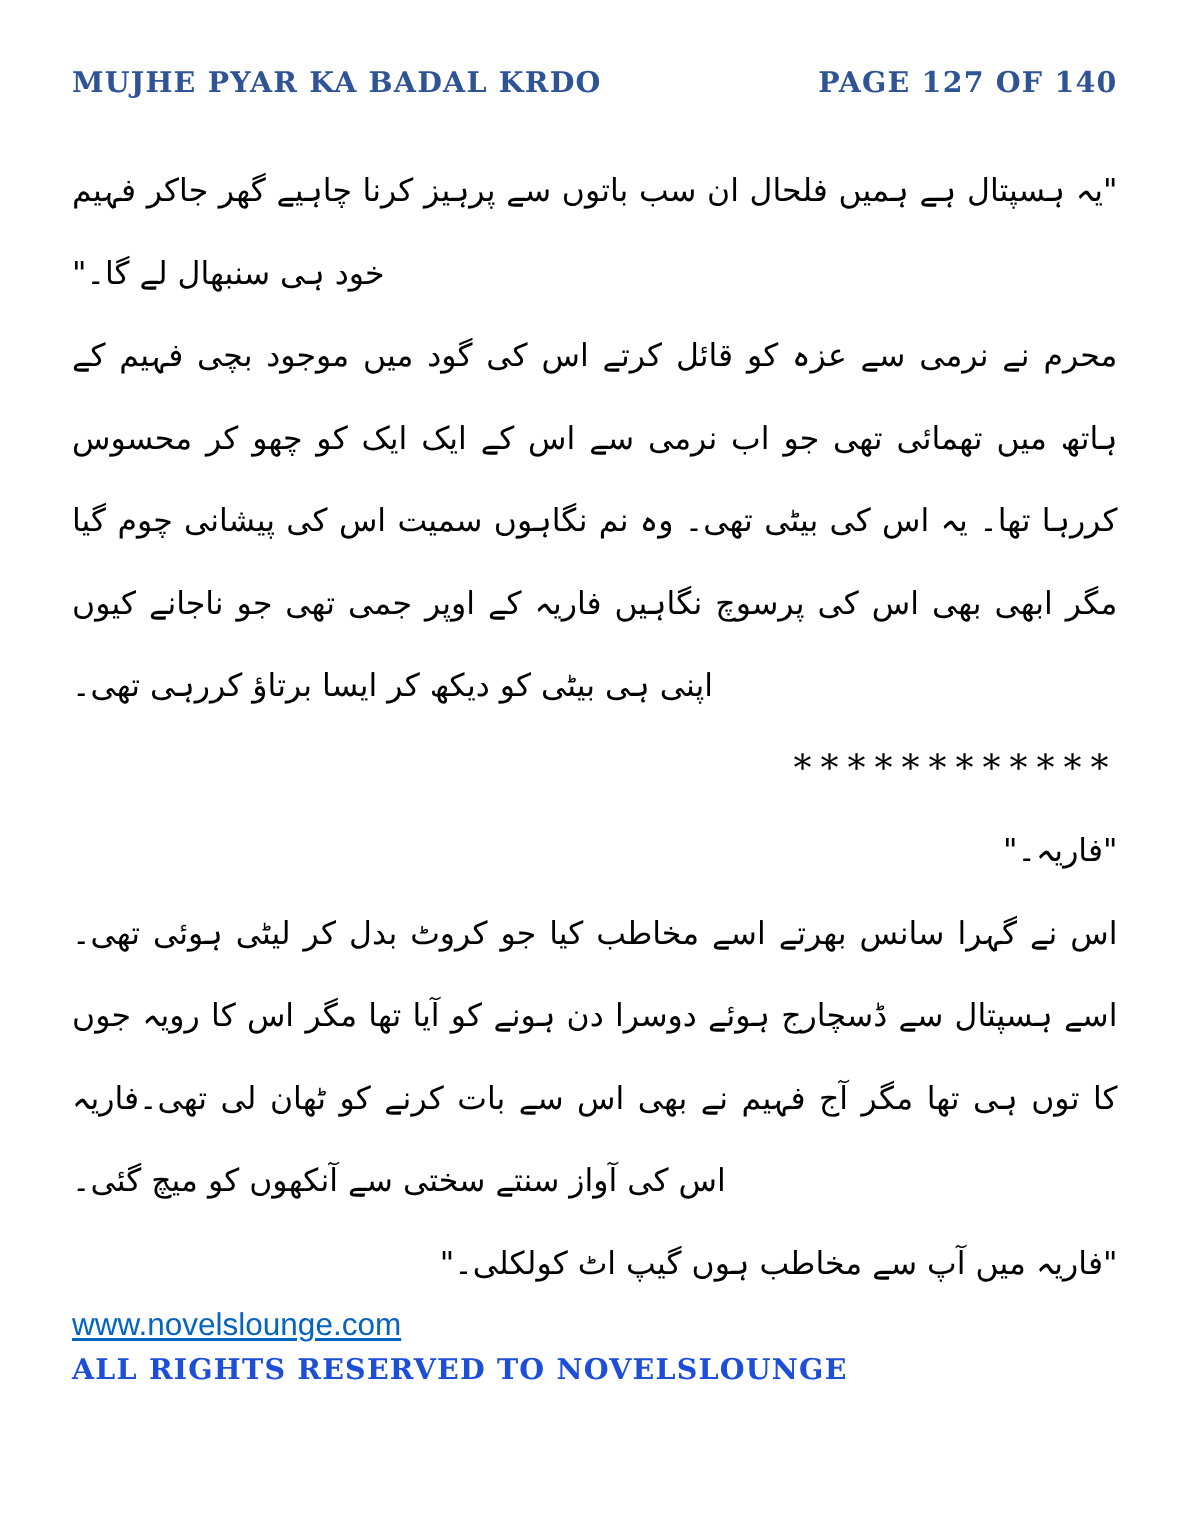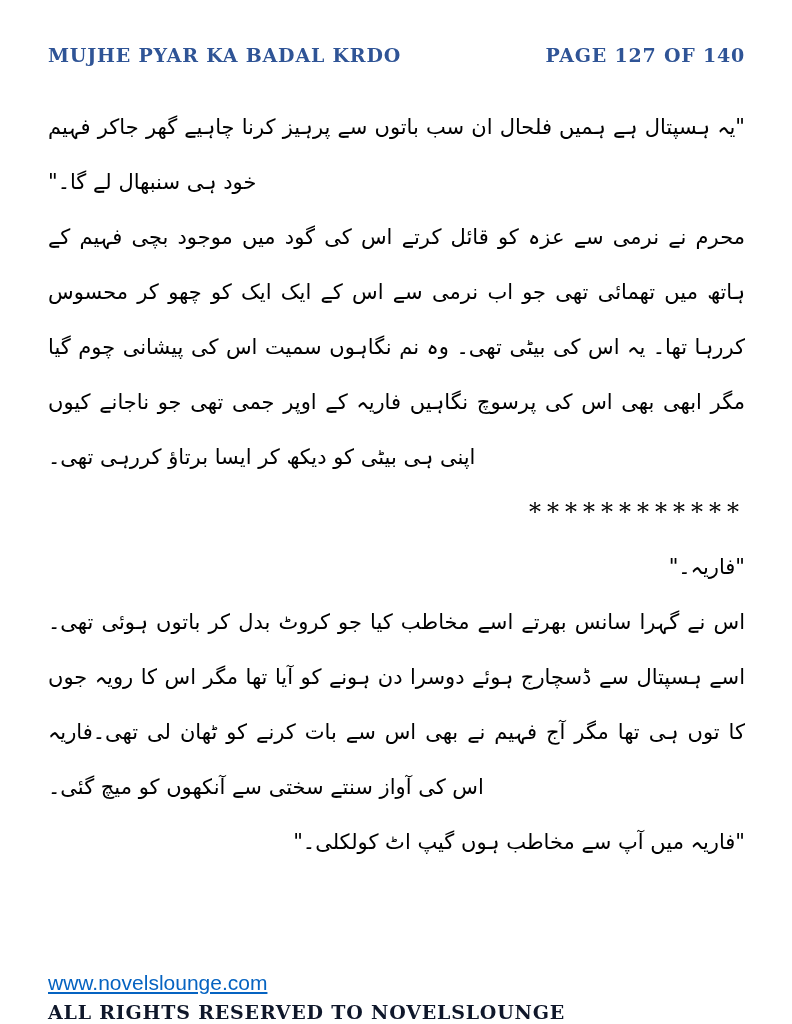--- a/index.html
+++ b/index.html
@@ -78,34 +78,34 @@
     font-family: "DejaVu Serif", serif;
     font-size: 24px;
     line-height: 55px;
     letter-spacing: 6px;
   }
 
   
   .footer {
     position: absolute;
     left: 48px;
-    top: 970px;
+    top: 871px;
   }
   .site-link {
     display: inline-block;
     color: #0563C1;
     font-family: "Liberation Sans", sans-serif;
     font-size: 21px;
     line-height: 26px;
     text-decoration: underline;
     cursor: pointer;
   }
   .rights {
     margin-top: 3px;
-    color: #0f172a;
+    color: #1d4ed8;
     font-family: "DejaVu Serif", serif;
     font-weight: bold;
     font-size: 19px;
     line-height: 26px;
     letter-spacing: 0.8px;
     text-transform: uppercase;
   }
 </style>
 </head>
 <body>
@@ -117,21 +117,21 @@
       <div>MUJHE PYAR KA BADAL KRDO</div>
     </div>
     <div class="page-indicator">PAGE 127 OF 140</div>
   </div>
 
   <main class="body-text">
     <p class="urdu just">"یہ ہسپتال ہے ہمیں فلحال ان سب باتوں سے پرہیز کرنا چاہیے گھر جاکر فہیم خود ہی سنبھال لے گا۔"</p>
     <p class="urdu just">محرم نے نرمی سے عزہ کو قائل کرتے اس کی گود میں موجود بچی فہیم کے ہاتھ میں تھمائی تھی جو اب نرمی سے اس کے ایک ایک کو چھو کر محسوس کررہا تھا۔ یہ اس کی بیٹی تھی۔ وہ نم نگاہوں سمیت اس کی پیشانی چوم گیا مگر ابھی بھی اس کی پرسوچ نگاہیں فاریہ کے اوپر جمی تھی جو ناجانے کیوں اپنی ہی بیٹی کو دیکھ کر ایسا برتاؤ کررہی تھی۔</p>
     <p class="separator">************</p>
     <p class="urdu right">"فاریہ۔"</p>
-    <p class="urdu just">اس نے گہرا سانس بھرتے اسے مخاطب کیا جو کروٹ بدل کر باتوں ہوئی تھی۔ اسے ہسپتال سے ڈسچارج ہوئے دوسرا دن ہونے کو آیا تھا مگر اس کا رویہ جوں کا توں ہی تھا مگر آج فہیم نے بھی اس سے بات کرنے کو ٹھان لی تھی۔فاریہ اس کی آواز سنتے سختی سے آنکھوں کو میچ گئی۔</p>
+    <p class="urdu just">اس نے گہرا سانس بھرتے اسے مخاطب کیا جو کروٹ بدل کر لیٹی ہوئی تھی۔ اسے ہسپتال سے ڈسچارج ہوئے دوسرا دن ہونے کو آیا تھا مگر اس کا رویہ جوں کا توں ہی تھا مگر آج فہیم نے بھی اس سے بات کرنے کو ٹھان لی تھی۔فاریہ اس کی آواز سنتے سختی سے آنکھوں کو میچ گئی۔</p>
     <p class="urdu right">"فاریہ میں آپ سے مخاطب ہوں گیپ اٹ کولکلی۔"</p>
   </main>
 
   <div class="footer">
     <a class="site-link">www.novelslounge.com</a>
     <div class="rights">ALL RIGHTS RESERVED TO NOVELSLOUNGE</div>
   </div>
 
 </div>
 

